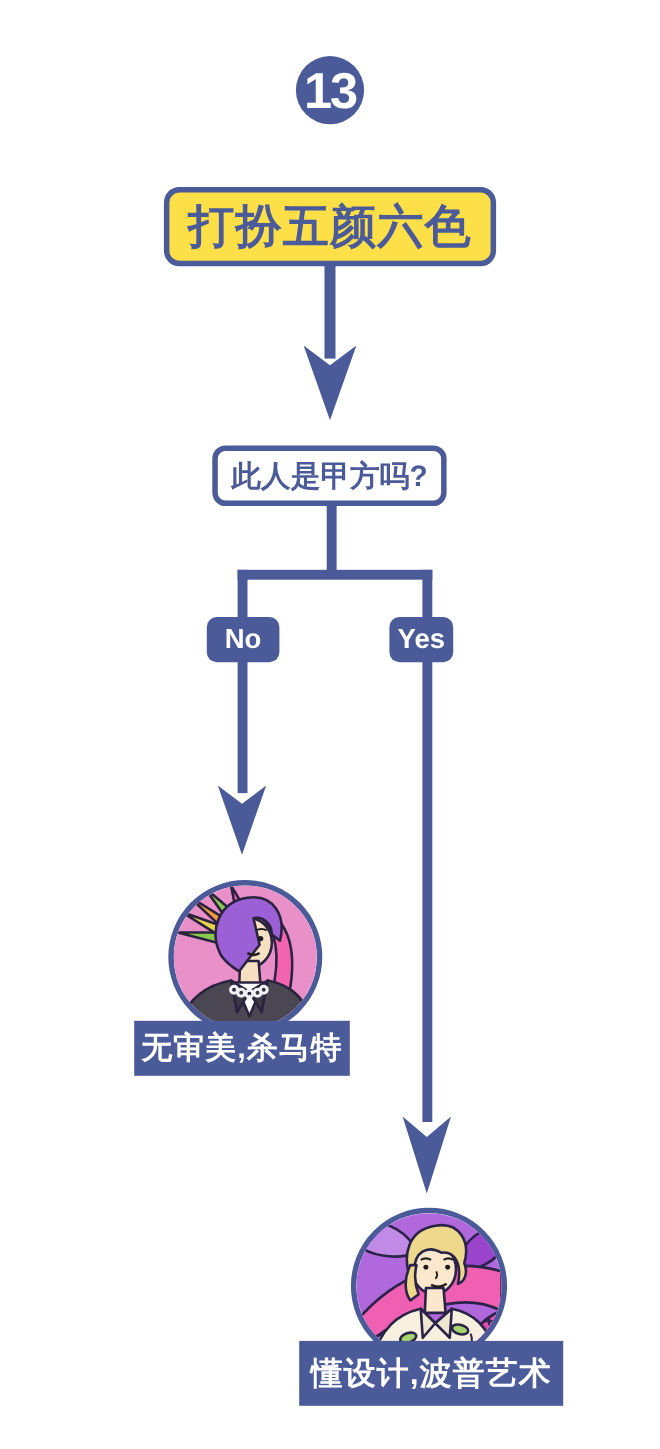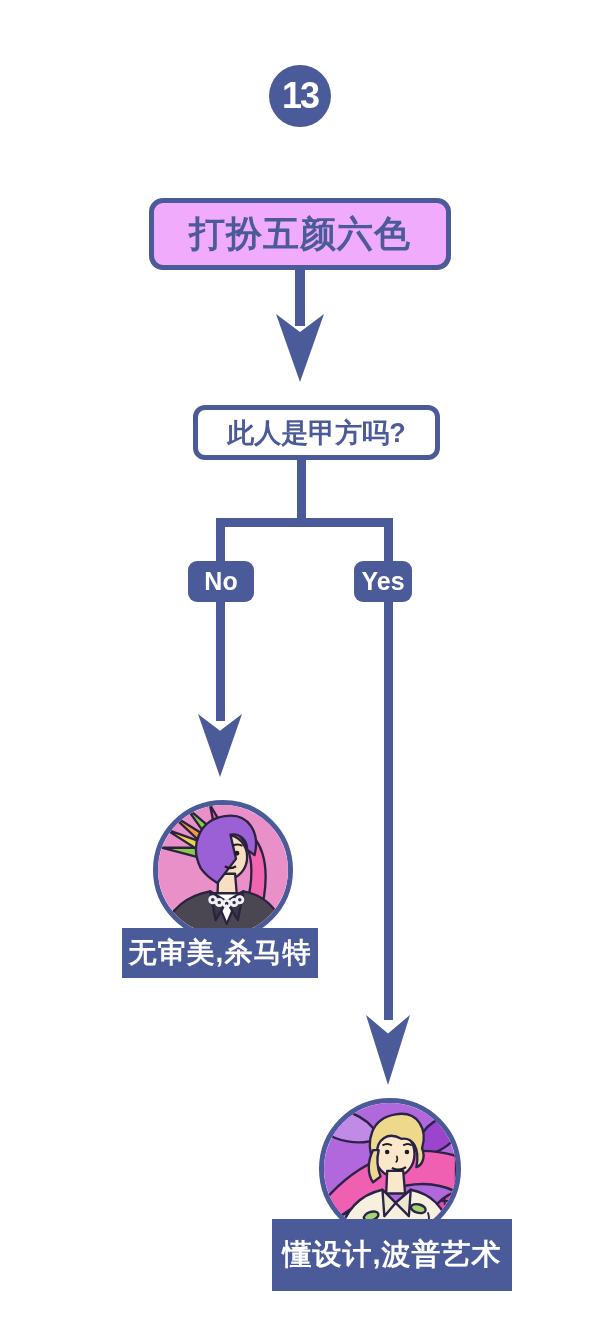--- a/index.html
+++ b/index.html
@@ -2,33 +2,33 @@
 <html style="--accent: #4b5a99; --on-accent: #ffffff;"><head>
 <meta charset="utf-8">
 <style>
   :root { --accent:#4b5a99; --on-accent:#ffffff; }
   * { margin:0; padding:0; box-sizing:border-box; }
   html,body { background:#ffffff; }
   body { font-family:"Liberation Sans","DejaVu Sans",sans-serif; }
   .canvas { position:relative; width:600px; height:1317px; background:#ffffff; overflow:hidden; margin:0 auto; }
 
   .step-badge {
-    position:absolute; left:269px; top:65px; width:62px; height:62px;
+    position:absolute; left:269px; top:51px; width:62px; height:62px;
     background:var(--accent); color:var(--on-accent); border-radius:50%;
     display:flex; align-items:center; justify-content:center;
-    font-size:36px; font-weight:bold; letter-spacing:-2px; z-index:2;
+    font-size:46px; font-weight:bold; letter-spacing:-2px; z-index:2;
   }
   .title-box {
     position:absolute; left:149px; top:170px; width:302px; height:72px;
-    border:5px solid var(--accent); border-radius:14px; background:#f0abfc;
+    border:5px solid var(--accent); border-radius:14px; background:#fde047;
     display:flex; align-items:center; justify-content:center;
-    color:var(--accent); font-size:36px; font-weight:bold; letter-spacing:1px; z-index:2;margin-top:28px;
+    color:var(--accent); font-size:42px; font-weight:bold; letter-spacing:1px; z-index:2;
   }
   .decision-box {
-    position:absolute; left:193px; top:405px; width:247px; height:55px;
+    position:absolute; left:193px; top:405px; width:213px; height:55px;
     border:5px solid var(--accent); border-radius:12px; background:#ffffff;
     display:flex; align-items:center; justify-content:center;
     color:var(--accent); font-size:27px; font-weight:bold; z-index:2;
   }
   .line { position:absolute; background:var(--accent); z-index:1; }
   .arrow-head { position:absolute; color:var(--accent); z-index:1; }
 
   .choice-badge {
     position:absolute; width:66px; height:41px; background:var(--accent);
     border-radius:9px; color:var(--on-accent); font-size:25px; font-weight:bold;
@@ -44,21 +44,21 @@
   .avatar svg { display:block; width:100%; height:100%; }
   .avatar-no  { left:153px; top:800px;  width:140px; height:140px; }
   .avatar-yes { left:319px; top:1098px; width:142px; height:142px; }
 
   .result-label {
     position:absolute; background:var(--accent); border-radius:0;
     color:var(--on-accent); font-weight:bold; display:flex; align-items:center;
     justify-content:center; z-index:4; letter-spacing:1px;
   }
   .result-no  { left:122px; top:928px;  width:196px; height:50px; font-size:28px; }
-  .result-yes { left:272px; top:1219px; width:240px; height:72px; font-size:29px; }
+  .result-yes { left:272px; top:1219px; width:240px; height:59px; font-size:29px; }
 </style>
 </head>
 <body>
 
 <div class="canvas">
 
   <div class="step-badge">13</div>
 
   <div class="title-box">
     <span>打扮五颜六色</span>

